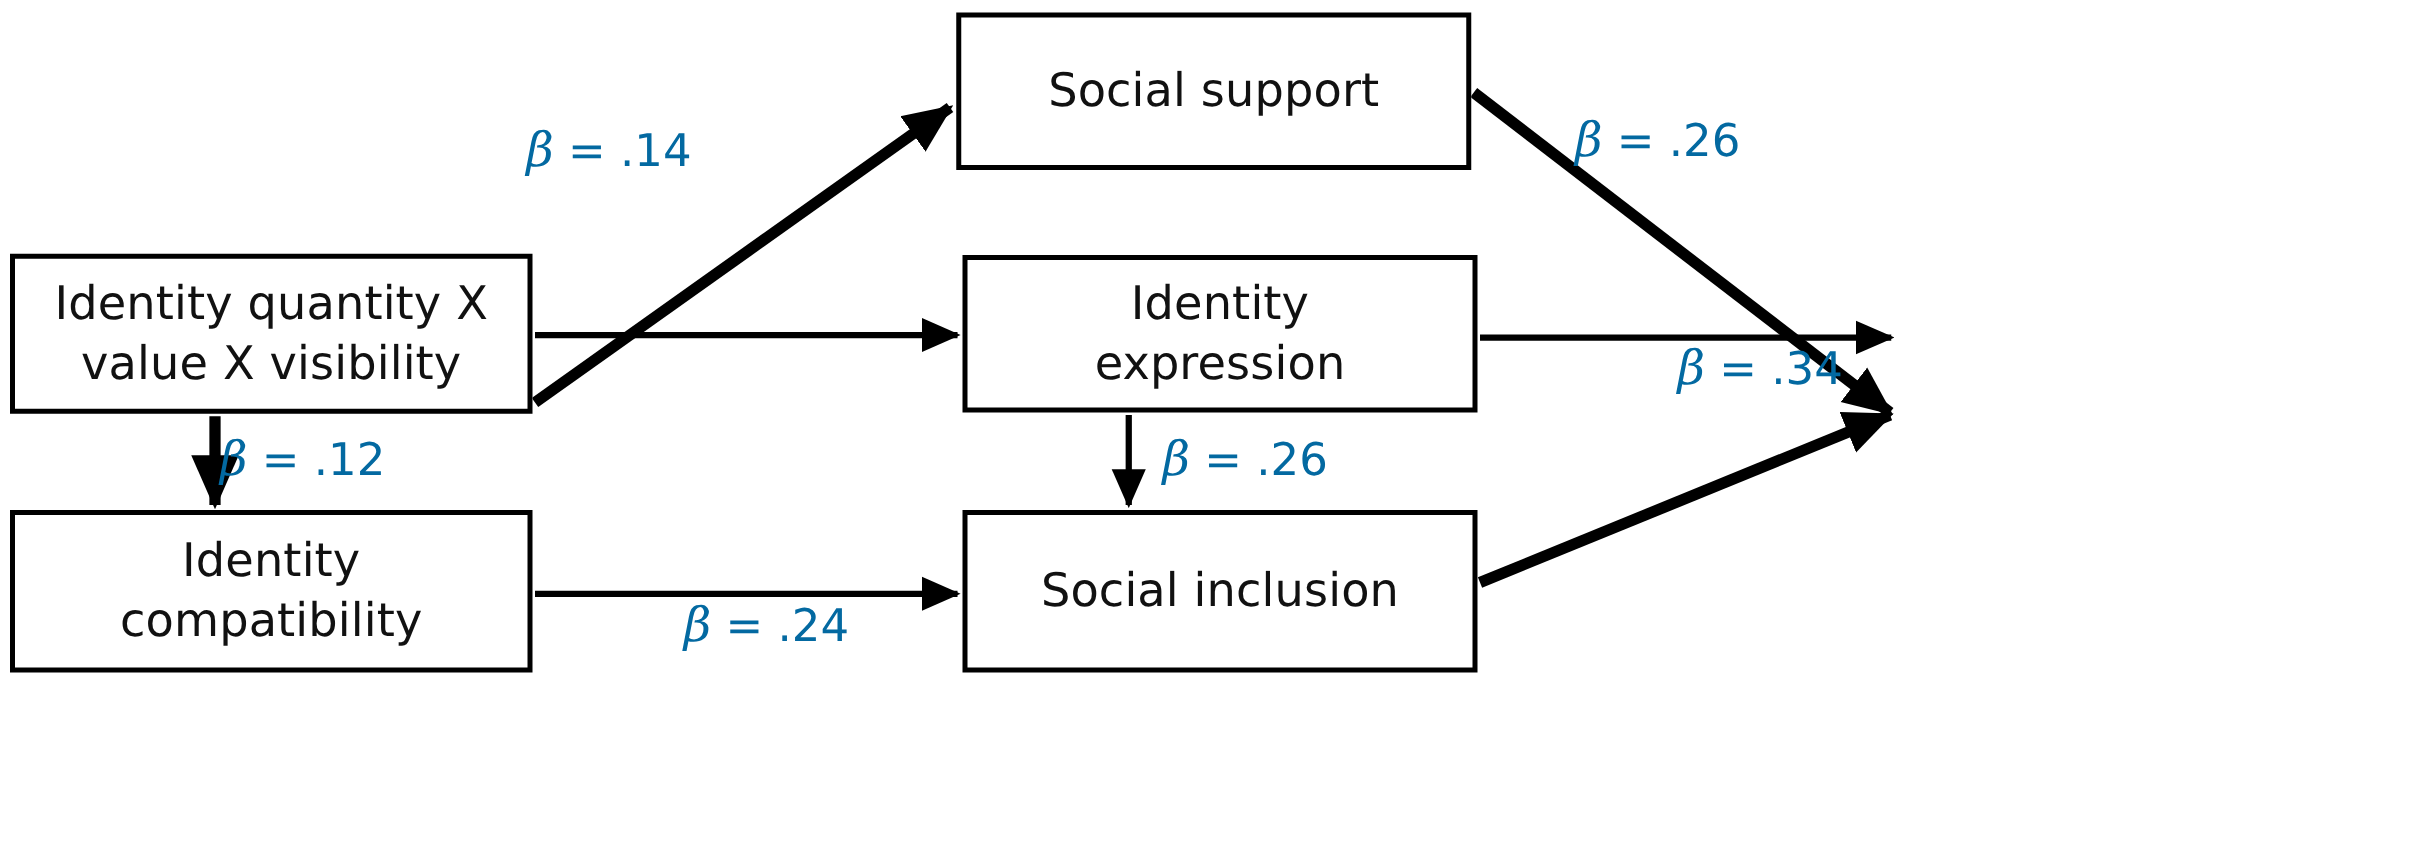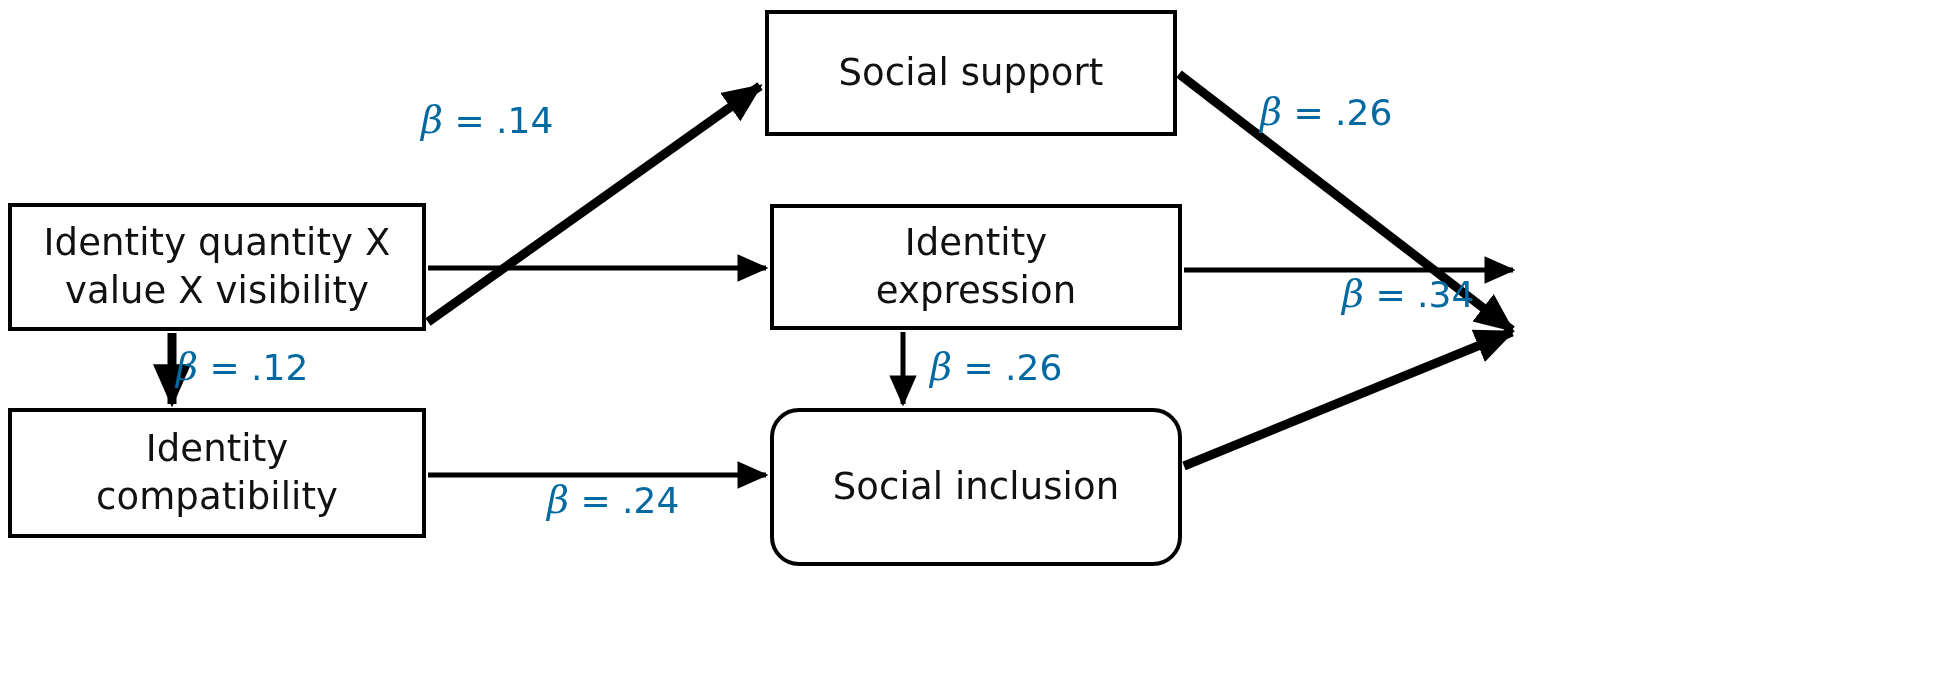--- a/index.html
+++ b/index.html
@@ -108,21 +108,21 @@
     <span class="node-label">Identity
 expression</span>
   </div>
 
 
   <div class="node-box" style="left:8px; top:408px; width:418px; height:130px;">
     <span class="node-label">Identity
 compatibility</span>
   </div>
 
-  <div class="node-box" style="left:770px; top:408px; width:412px; height:158px;border-radius:29px;">
+  <div class="node-box" style="left:770px; top:408px; width:412px; height:130px;">
     <span class="node-label">Social inclusion</span>
   </div>
 
   <div class="edge-label" style="left:421px; top:98px;">
     <span class="beta">β</span><span> = </span><span>.14</span>
   </div>
 
 
   <div class="edge-label" style="left:176px; top:345px;">
     <span class="beta">β</span><span> = </span><span>.12</span>

